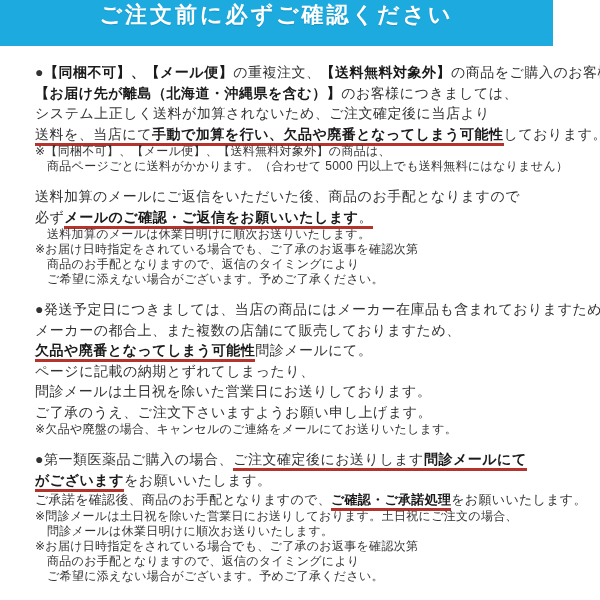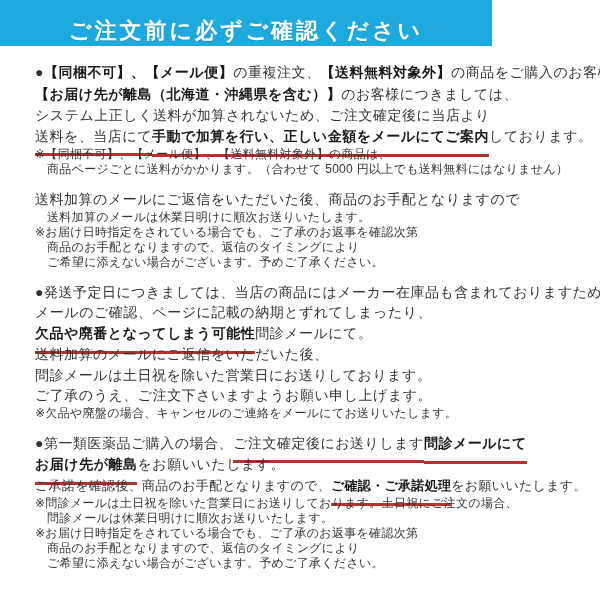--- a/index.html
+++ b/index.html
@@ -3,80 +3,81 @@
 <meta charset="utf-8">
 <style>
   * { margin:0; padding:0; box-sizing:border-box; }
   html,body { width:600px; height:600px; }
   body {
     background:#ffffff;
     font-family:"Liberation Sans","DejaVu Sans",sans-serif;
     overflow:hidden;
   }
   .header {
-    width:492px; height:46px;
+    width:553px; height:46px;
     background:var(--header-bg,#1caadf);
-    display:flex; align-items:flex-end; justify-content:center;
+    display:flex; align-items:flex-start; justify-content:center;
   }
   .header-title {
     color:var(--header-text,#ffffff);
     font-size:22px; font-weight:bold; letter-spacing:3px;
     text-shadow:0 1px 1px rgba(0,0,0,0.12);
   }
   .content {
     padding:16px 8px 0 35px;
     color:var(--body-text,#333333);
   }
   .section { margin-bottom:12px; }
   .line { white-space:nowrap; }
   .line.normal { font-size:14px; line-height:20.5px; letter-spacing:0.5px; }
   .line.mid    { font-size:13px; line-height:19px;   letter-spacing:0.3px; }
   .line.small  { font-size:12px; line-height:15px; letter-spacing:0.3px; }
   .line.indent { padding-left:12px; }
-  .seg.b { font-weight:bold; color:var(--bold-text,#1a1a1a);font-family:Liberation Mono, monospace; }
+  .seg.b { font-weight:bold; color:var(--bold-text,#1a1a1a); }
   .seg.u {
     border-bottom:3px solid var(--underline-red,#b5332d);
-    padding-bottom:9px;
+    padding-bottom:1px;
   }
 </style>
 </head>
 <body style="background: rgb(255, 255, 255);">
 
 <div class="header">
   <div class="header-title">ご注文前に必ずご確認ください</div>
 </div>
 
 <div class="content">
     <div class="section">
       <div class="line normal"><span class="seg">●</span><span class="seg b">【同梱不可】、【メール便】</span><span class="seg">の重複注文、</span><span class="seg b">【送料無料対象外】</span><span class="seg">の商品をご購入のお客様、</span></div>
       <div class="line normal"><span class="seg b">【お届け先が離島（北海道・沖縄県を含む）】</span><span class="seg">のお客様につきましては、</span></div>
       <div class="line normal"><span class="seg">システム上正しく送料が加算されないため、ご注文確定後に当店より</span></div>
-      <div class="line normal"><span class="seg u">送料を、当店にて</span><span class="seg b u">手動で加算を行い、正しい金額をメールにてご案内</span><span class="seg">しております。</span></div>
+      <div class="line normal"><span class="seg u">送料を、当店にて</span><span class="seg b u">手動で加算を行い、欠品や廃番となってしまう可能性</span><span class="seg">しております。</span></div>
       <div class="line small"><span class="seg">※【同梱不可】、【メール便】、【送料無料対象外】の商品は、</span></div>
       <div class="line small indent"><span class="seg">商品ページごとに送料がかかります。（合わせて 5000 円以上でも送料無料にはなりません）</span></div>
     </div>
     <div class="section">
       <div class="line normal"><span class="seg">送料加算のメールにご返信をいただいた後、商品のお手配となりますので</span></div>
+      <div class="line normal"><span class="seg">必ず</span><span class="seg b u">メールのご確認・ご返信をお願いいたします</span><span class="seg u">。</span></div>
       <div class="line small indent"><span class="seg">送料加算のメールは休業日明けに順次お送りいたします。</span></div>
       <div class="line small"><span class="seg">※お届け日時指定をされている場合でも、ご了承のお返事を確認次第</span></div>
       <div class="line small indent"><span class="seg">商品のお手配となりますので、返信のタイミングにより</span></div>
       <div class="line small indent"><span class="seg">ご希望に添えない場合がございます。予めご了承ください。</span></div>
     </div>
     <div class="section">
       <div class="line normal"><span class="seg">●発送予定日につきましては、当店の商品にはメーカー在庫品も含まれておりますため</span></div>
-      <div class="line normal"><span class="seg">メールのご確認、ページに記載の納期とずれてしまったり、</span></div>
+      <div class="line normal"><span class="seg">メーカーの都合上、また複数の店舗にて販売しておりますため、</span></div>
       <div class="line normal"><span class="seg b u">欠品や廃番となってしまう可能性</span><span class="seg">問診メールにて。</span></div>
-      <div class="line normal"><span class="seg">送料加算のメールにご返信をいただいた後、</span></div>
+      <div class="line normal"><span class="seg">ページに記載の納期とずれてしまったり、</span></div>
       <div class="line normal"><span class="seg">問診メールは土日祝を除いた営業日にお送りしております。</span></div>
       <div class="line normal"><span class="seg">ご了承のうえ、ご注文下さいますようお願い申し上げます。</span></div>
       <div class="line small"><span class="seg">※欠品や廃盤の場合、キャンセルのご連絡をメールにてお送りいたします。</span></div>
     </div>
     <div class="section">
       <div class="line normal"><span class="seg">●第一類医薬品ご購入の場合、</span><span class="seg u">ご注文確定後にお送りします</span><span class="seg b u">問診メールにて</span></div>
-      <div class="line normal"><span class="seg b u">お届け先が離島</span><span class="seg">をお願いいたします。</span></div>
+      <div class="line normal"><span class="seg b u">がございます</span><span class="seg">をお願いいたします。</span></div>
       <div class="line mid"><span class="seg">ご承諾を確認後、商品のお手配となりますので、</span><span class="seg b u">ご確認・ご承諾処理</span><span class="seg">をお願いいたします。</span></div>
       <div class="line small"><span class="seg">※問診メールは土日祝を除いた営業日にお送りしております。土日祝にご注文の場合、</span></div>
       <div class="line small indent"><span class="seg">問診メールは休業日明けに順次お送りいたします。</span></div>
       <div class="line small"><span class="seg">※お届け日時指定をされている場合でも、ご了承のお返事を確認次第</span></div>
       <div class="line small indent"><span class="seg">商品のお手配となりますので、返信のタイミングにより</span></div>
       <div class="line small indent"><span class="seg">ご希望に添えない場合がございます。予めご了承ください。</span></div>
     </div>
   </div>
 
 </body></html>

